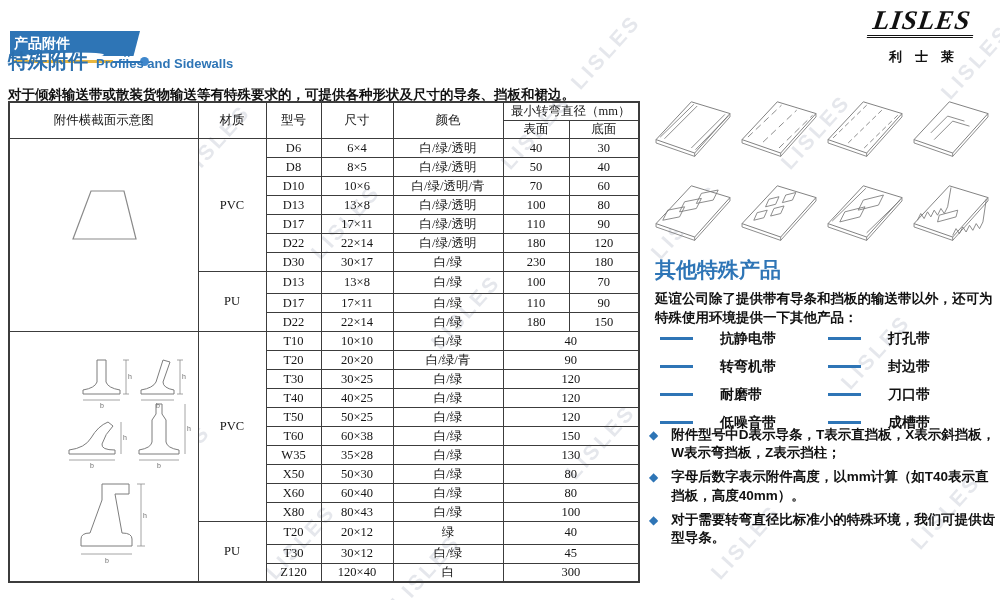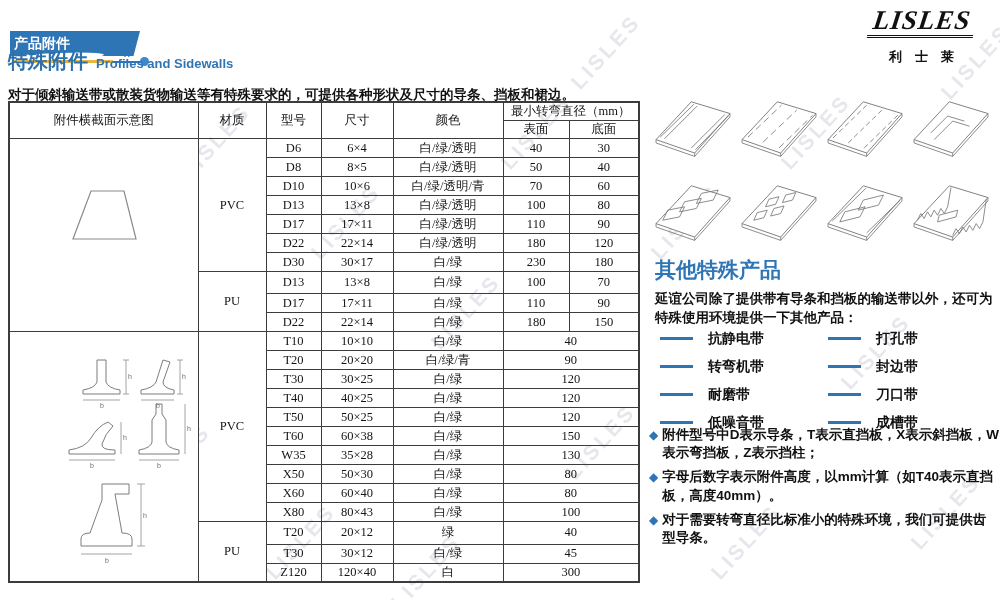--- a/index.html
+++ b/index.html
@@ -43,28 +43,28 @@
   
   .drawings{position:absolute;left:650px;top:86px;width:344px;height:168px;display:grid;
             grid-template-columns:repeat(4,1fr);grid-template-rows:repeat(2,1fr);}
   .drawings svg{display:block;margin:auto;}
   
   .other-title{position:absolute;left:655px;top:256px;font-size:21px;font-weight:bold;color:#2e75b6;}
   .other-desc{position:absolute;left:655px;top:290px;width:342px;font-size:13.5px;font-weight:bold;
               color:#111;line-height:1.4;}
   .product-grid{position:absolute;left:660px;top:330px;width:336px;display:grid;
                 grid-template-columns:1fr 1fr;row-gap:11px;}
-  .product-item{display:flex;align-items:center;height:17px;}
+  .product-item{display:flex;align-items:center;height:17px;gap:12px;}
   .product-dash{width:33px;height:3px;background:#2e75b6;margin-right:15px;flex:none;}
   .product-label{font-size:14px;font-weight:bold;color:#111;}
   
   .notes{position:absolute;left:649px;top:426px;width:350px;}
   .note{display:flex;margin-bottom:6px;}
   .note-diamond{color:#2e75b6;font-size:12px;line-height:18px;margin-right:4px;flex:none;}
-  .note-text{font-size:13.5px;font-weight:bold;color:#111;line-height:1.35;}
+  .note-text{font-size:13.5px;font-weight:bold;color:#111;line-height:1.35;margin-left:9px;}
 </style>
 </head>
 <body>
 
 <div class="page">
   <div id="wm-layer">
       <div class="wm" style="left: 170px; top: 130px;">LISLES</div>
       <div class="wm" style="left: 60px; top: 290px;">LISLES</div>
       <div class="wm" style="left: 130px; top: 450px;">LISLES</div>
       <div class="wm" style="left: 300px; top: 210px;">LISLES</div>

